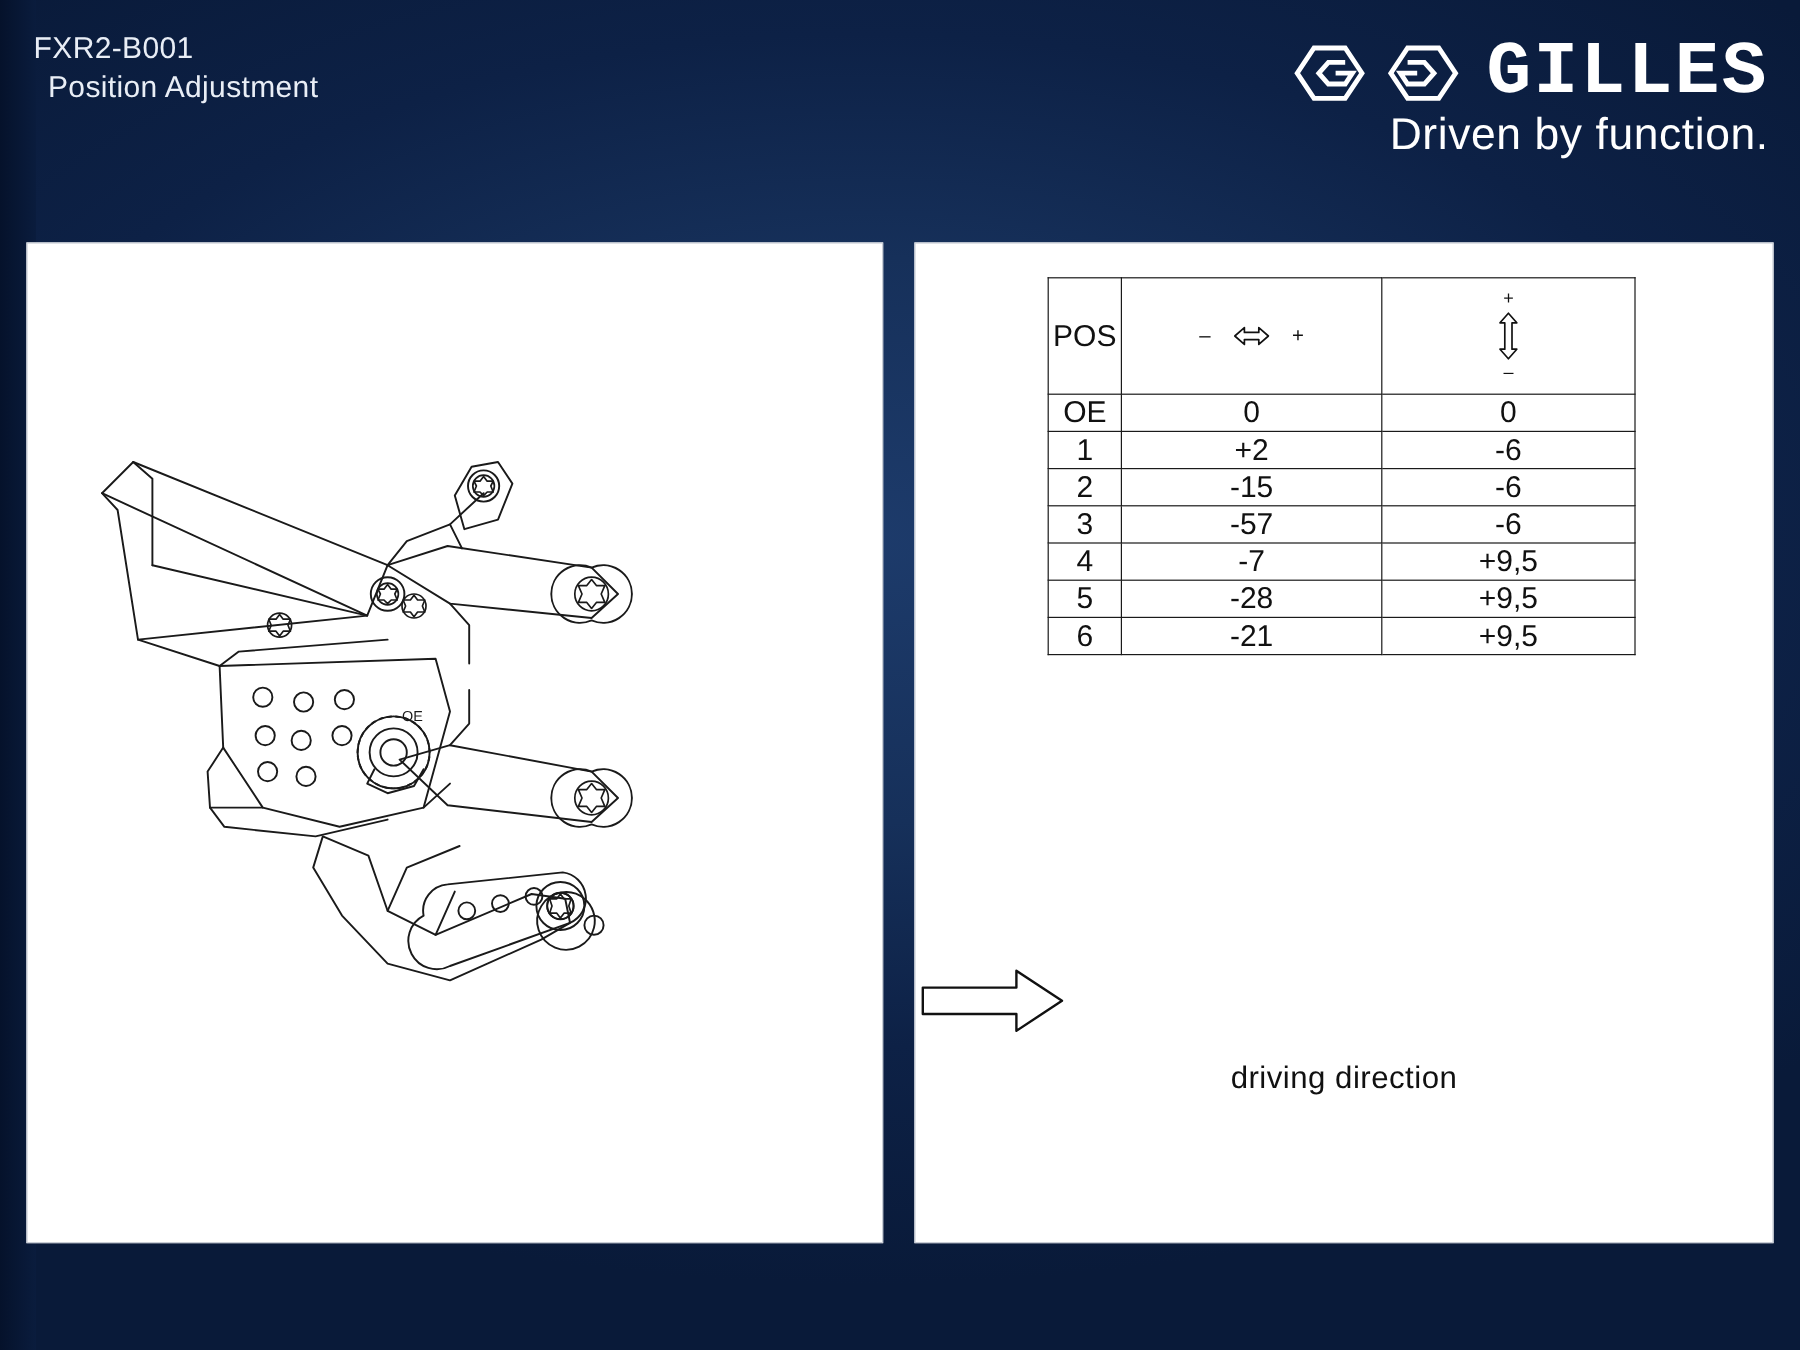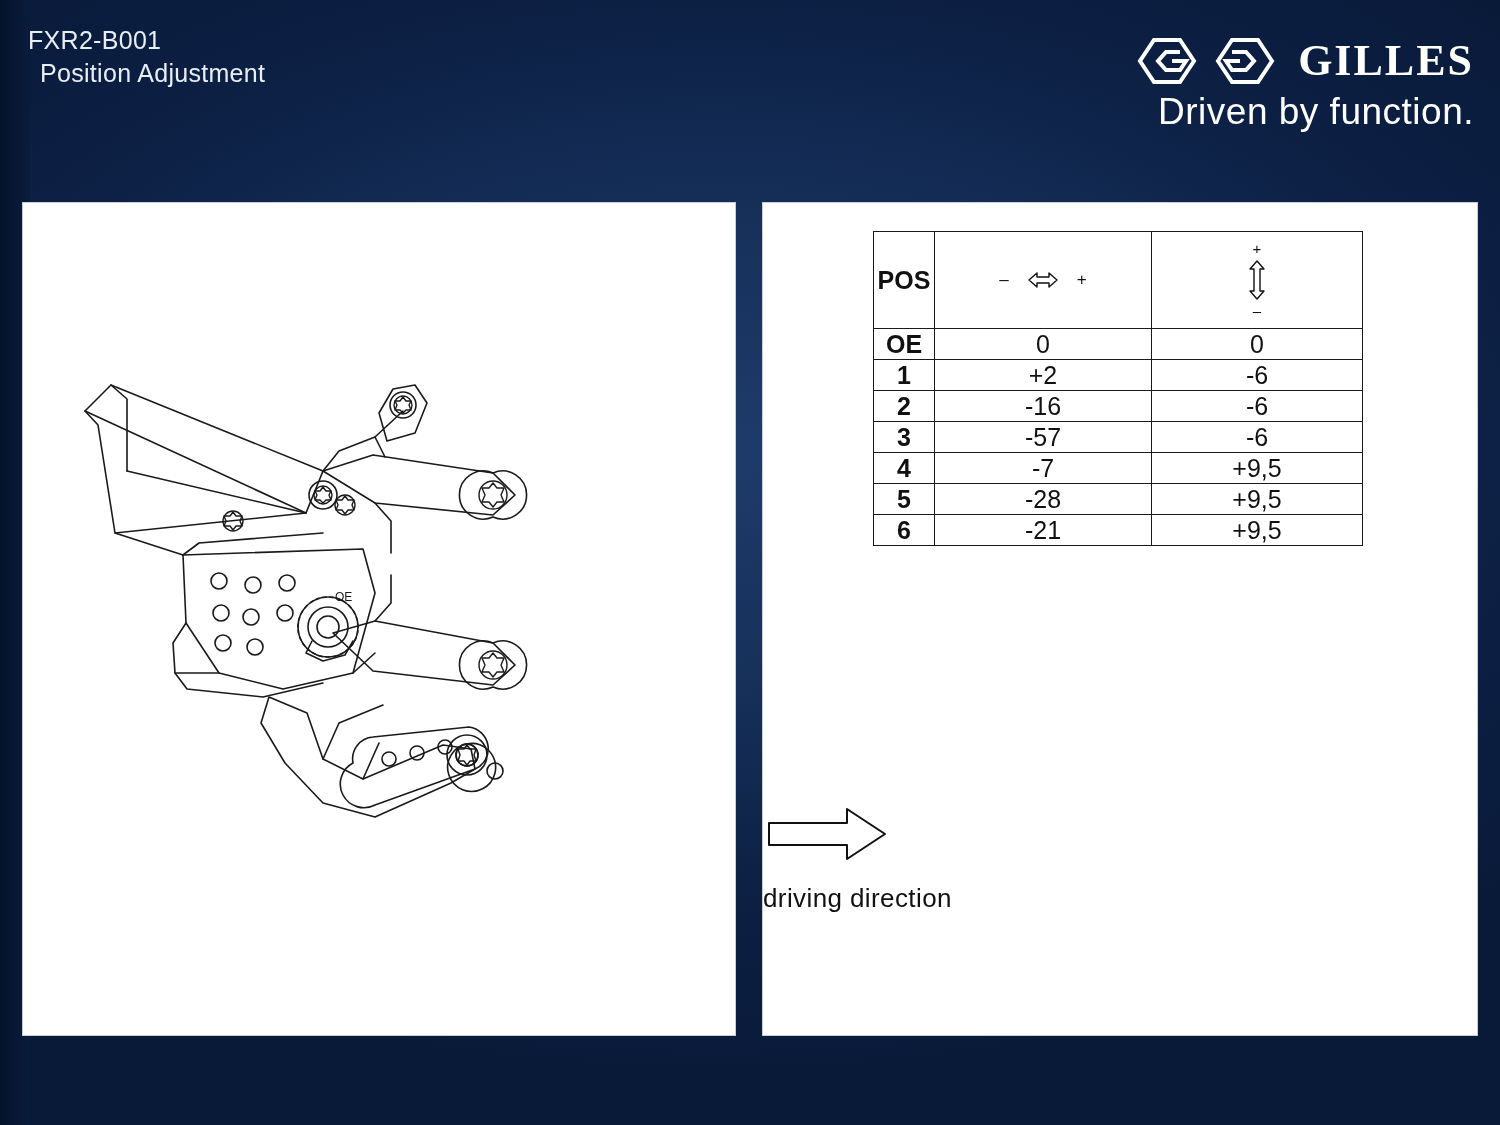--- a/index.html
+++ b/index.html
@@ -62,25 +62,25 @@
     text-align: right;
     color: #ffffff;
   }
   .brand-row {
     display: flex;
     align-items: center;
     justify-content: flex-end;
     gap: 22px;
   }
   .brand-name {
-    font-size: 44px;
+    font-size: 62px;
     font-weight: 700;
     letter-spacing: 2px;
     line-height: 62px;
-    font-family: Liberation Serif, serif;
+    font-family: Liberation Mono, monospace;
     text-align: center;
   }
   .brand-tag {
     font-size: 37px;
     letter-spacing: 0.5px;
     line-height: 40px;
   }
 
   
   .panel {
@@ -112,21 +112,21 @@
   .pos-table td, .pos-table th {
     border: 1px solid #1a1a1a;
     text-align: center;
     vertical-align: middle;
     font-size: 25px;
     color: #111;
     font-weight: 400;
     height: 30px;
     padding: 0;
   }
-  .pos-table .c-pos { width: 60px; font-weight: bold; }
+  .pos-table .c-pos { width: 60px; }
   .pos-table .c-h   { width: 216px; }
   .pos-table .c-v   { width: 210px; }
   .pos-table thead td { height: 96px; }
   .head-icon-h {
     display: flex;
     align-items: center;
     justify-content: center;
     gap: 6px;
     font-size: 17px;
     color: #111;
@@ -141,20 +141,21 @@
     color: #111;
     line-height: 14px;
   }
 
   
   .driving {
     position: absolute;
     left: 0;
     right: 0;
     top: 600px;
+    text-align: center;
   }
   .driving-arrow {
     display: block;
     margin: 0 auto 18px auto;
   }
   .driving-label {
     font-size: 26px;
     color: #111;
     letter-spacing: 0.4px;
   }
@@ -310,21 +311,21 @@
             <td class="c-h">0</td>
             <td class="c-v">0</td>
           </tr>
           <tr>
             <td class="c-pos">1</td>
             <td class="c-h">+2</td>
             <td class="c-v">-6</td>
           </tr>
           <tr>
             <td class="c-pos">2</td>
-            <td class="c-h">-16</td>
+            <td class="c-h">-15</td>
             <td class="c-v">-6</td>
           </tr>
           <tr>
             <td class="c-pos">3</td>
             <td class="c-h">-57</td>
             <td class="c-v">-6</td>
           </tr>
           <tr>
             <td class="c-pos">4</td>
             <td class="c-h">-7</td>

